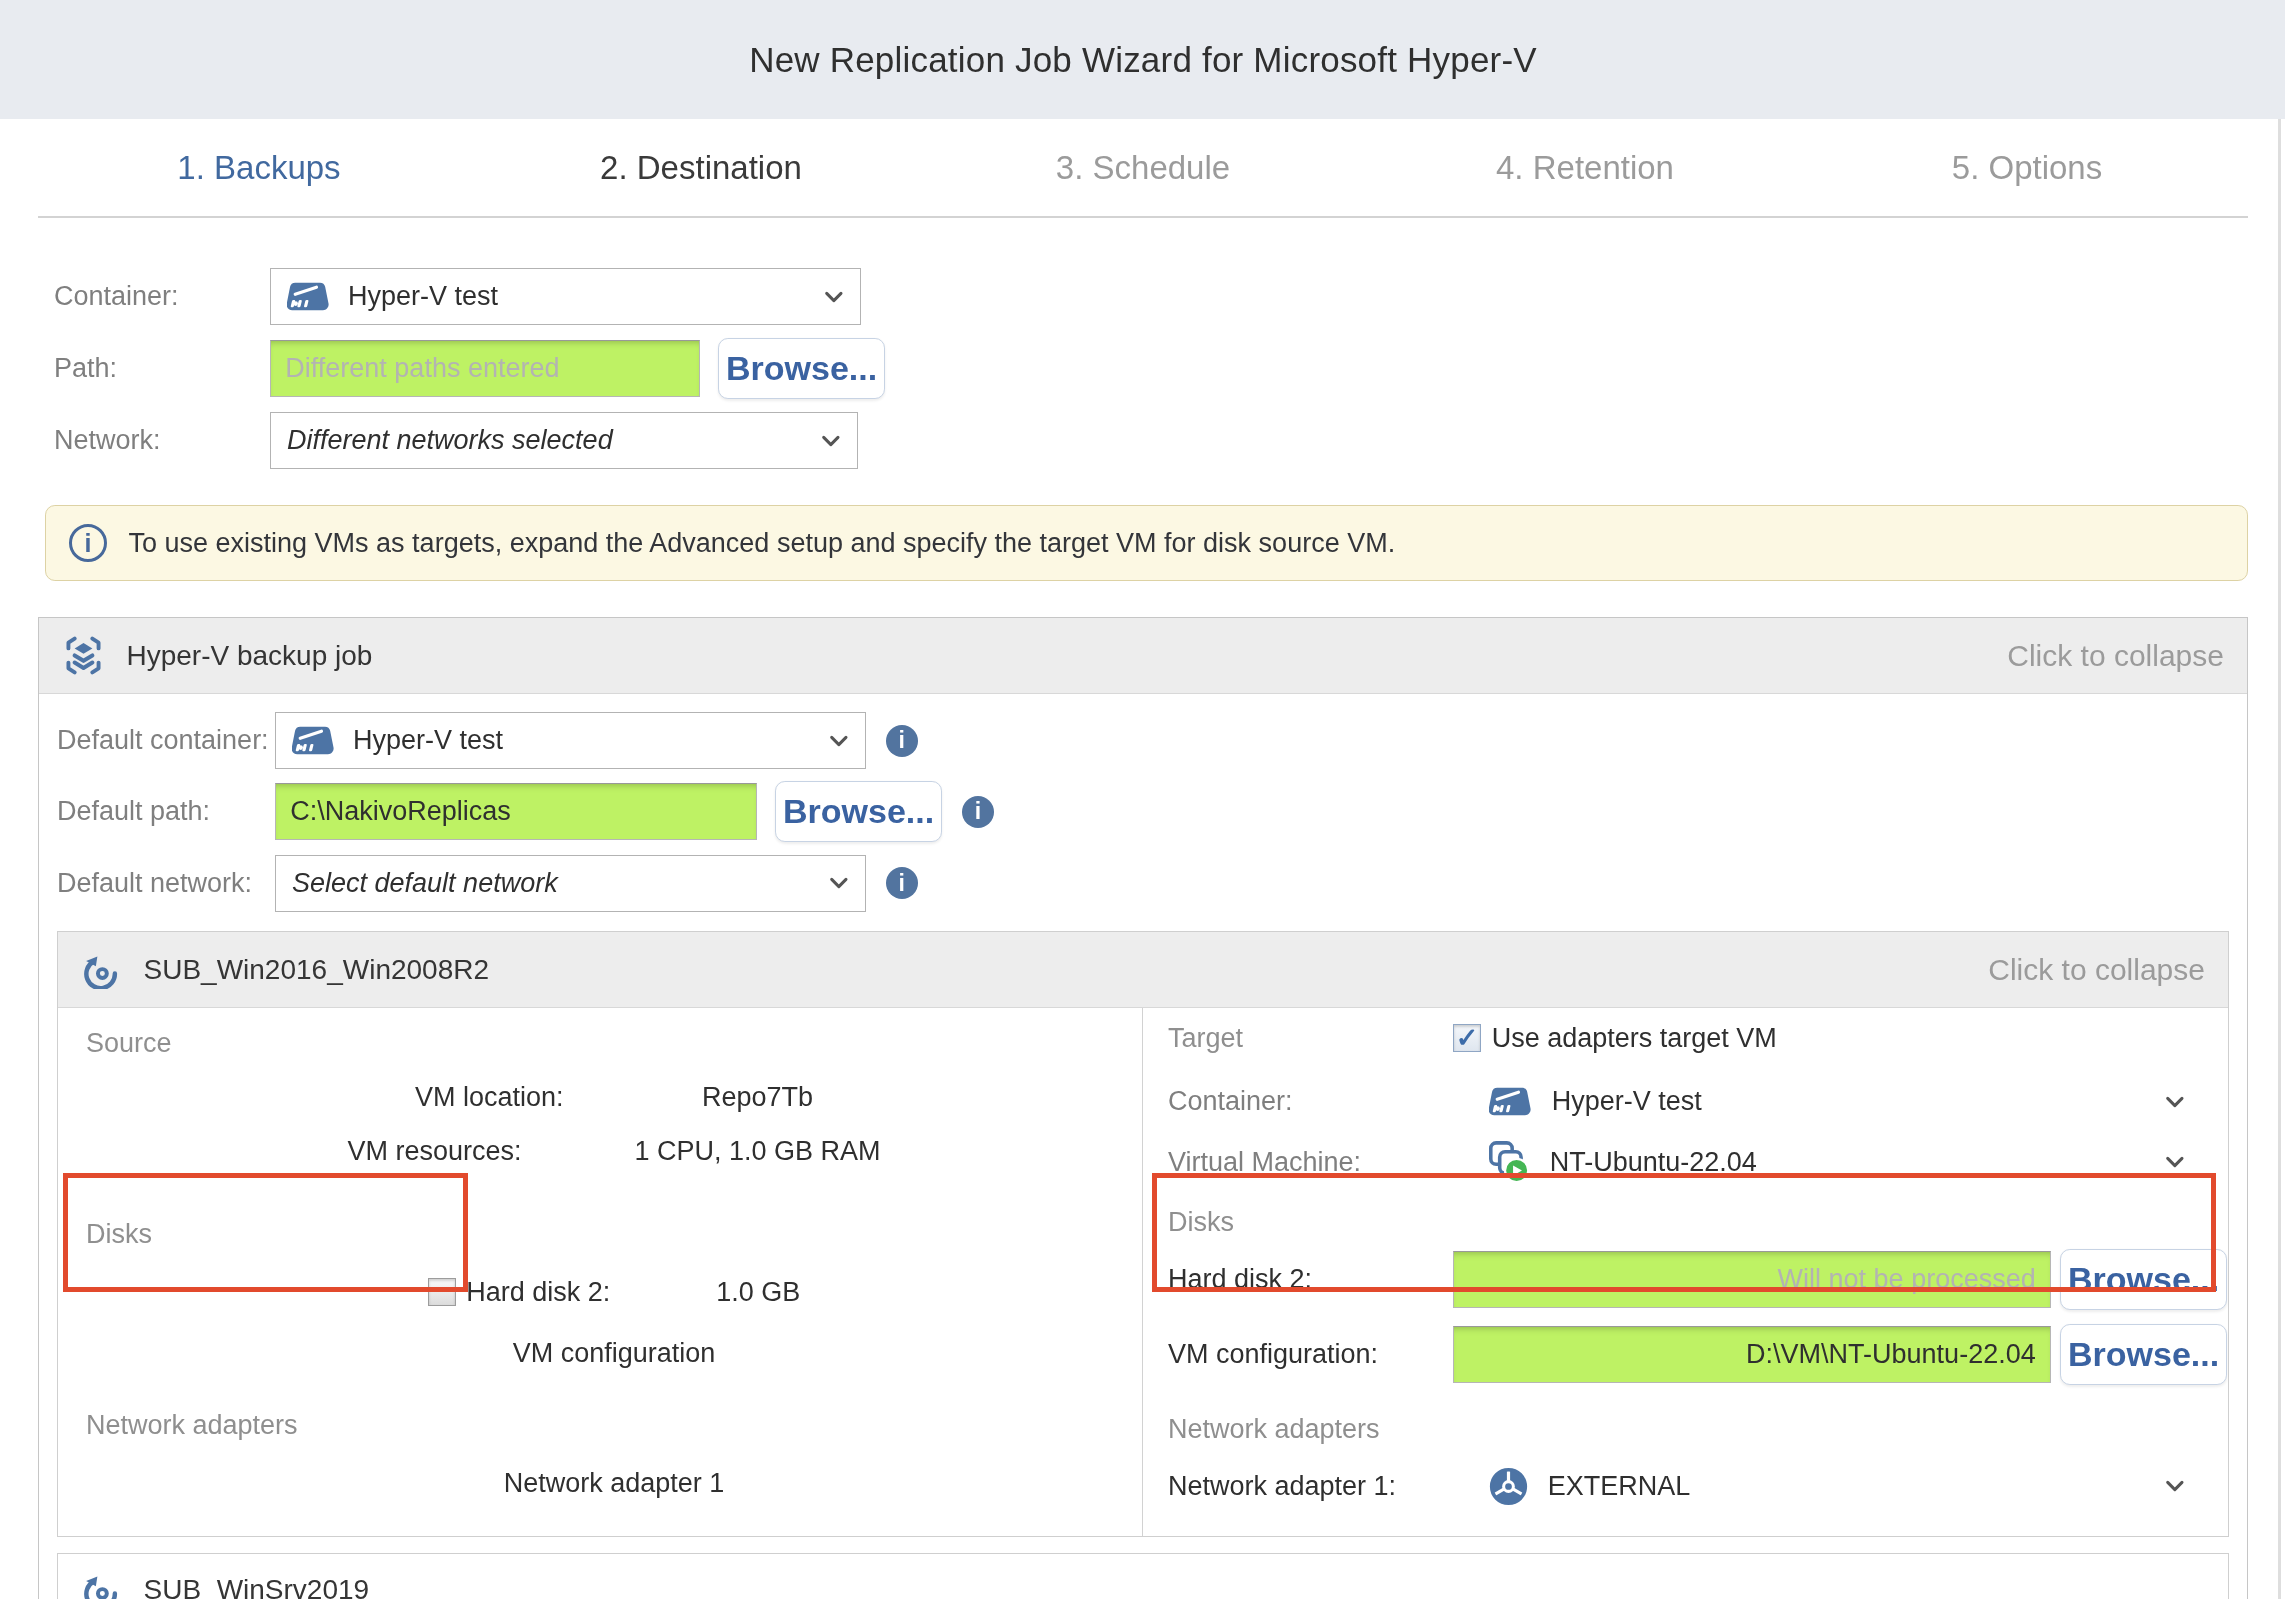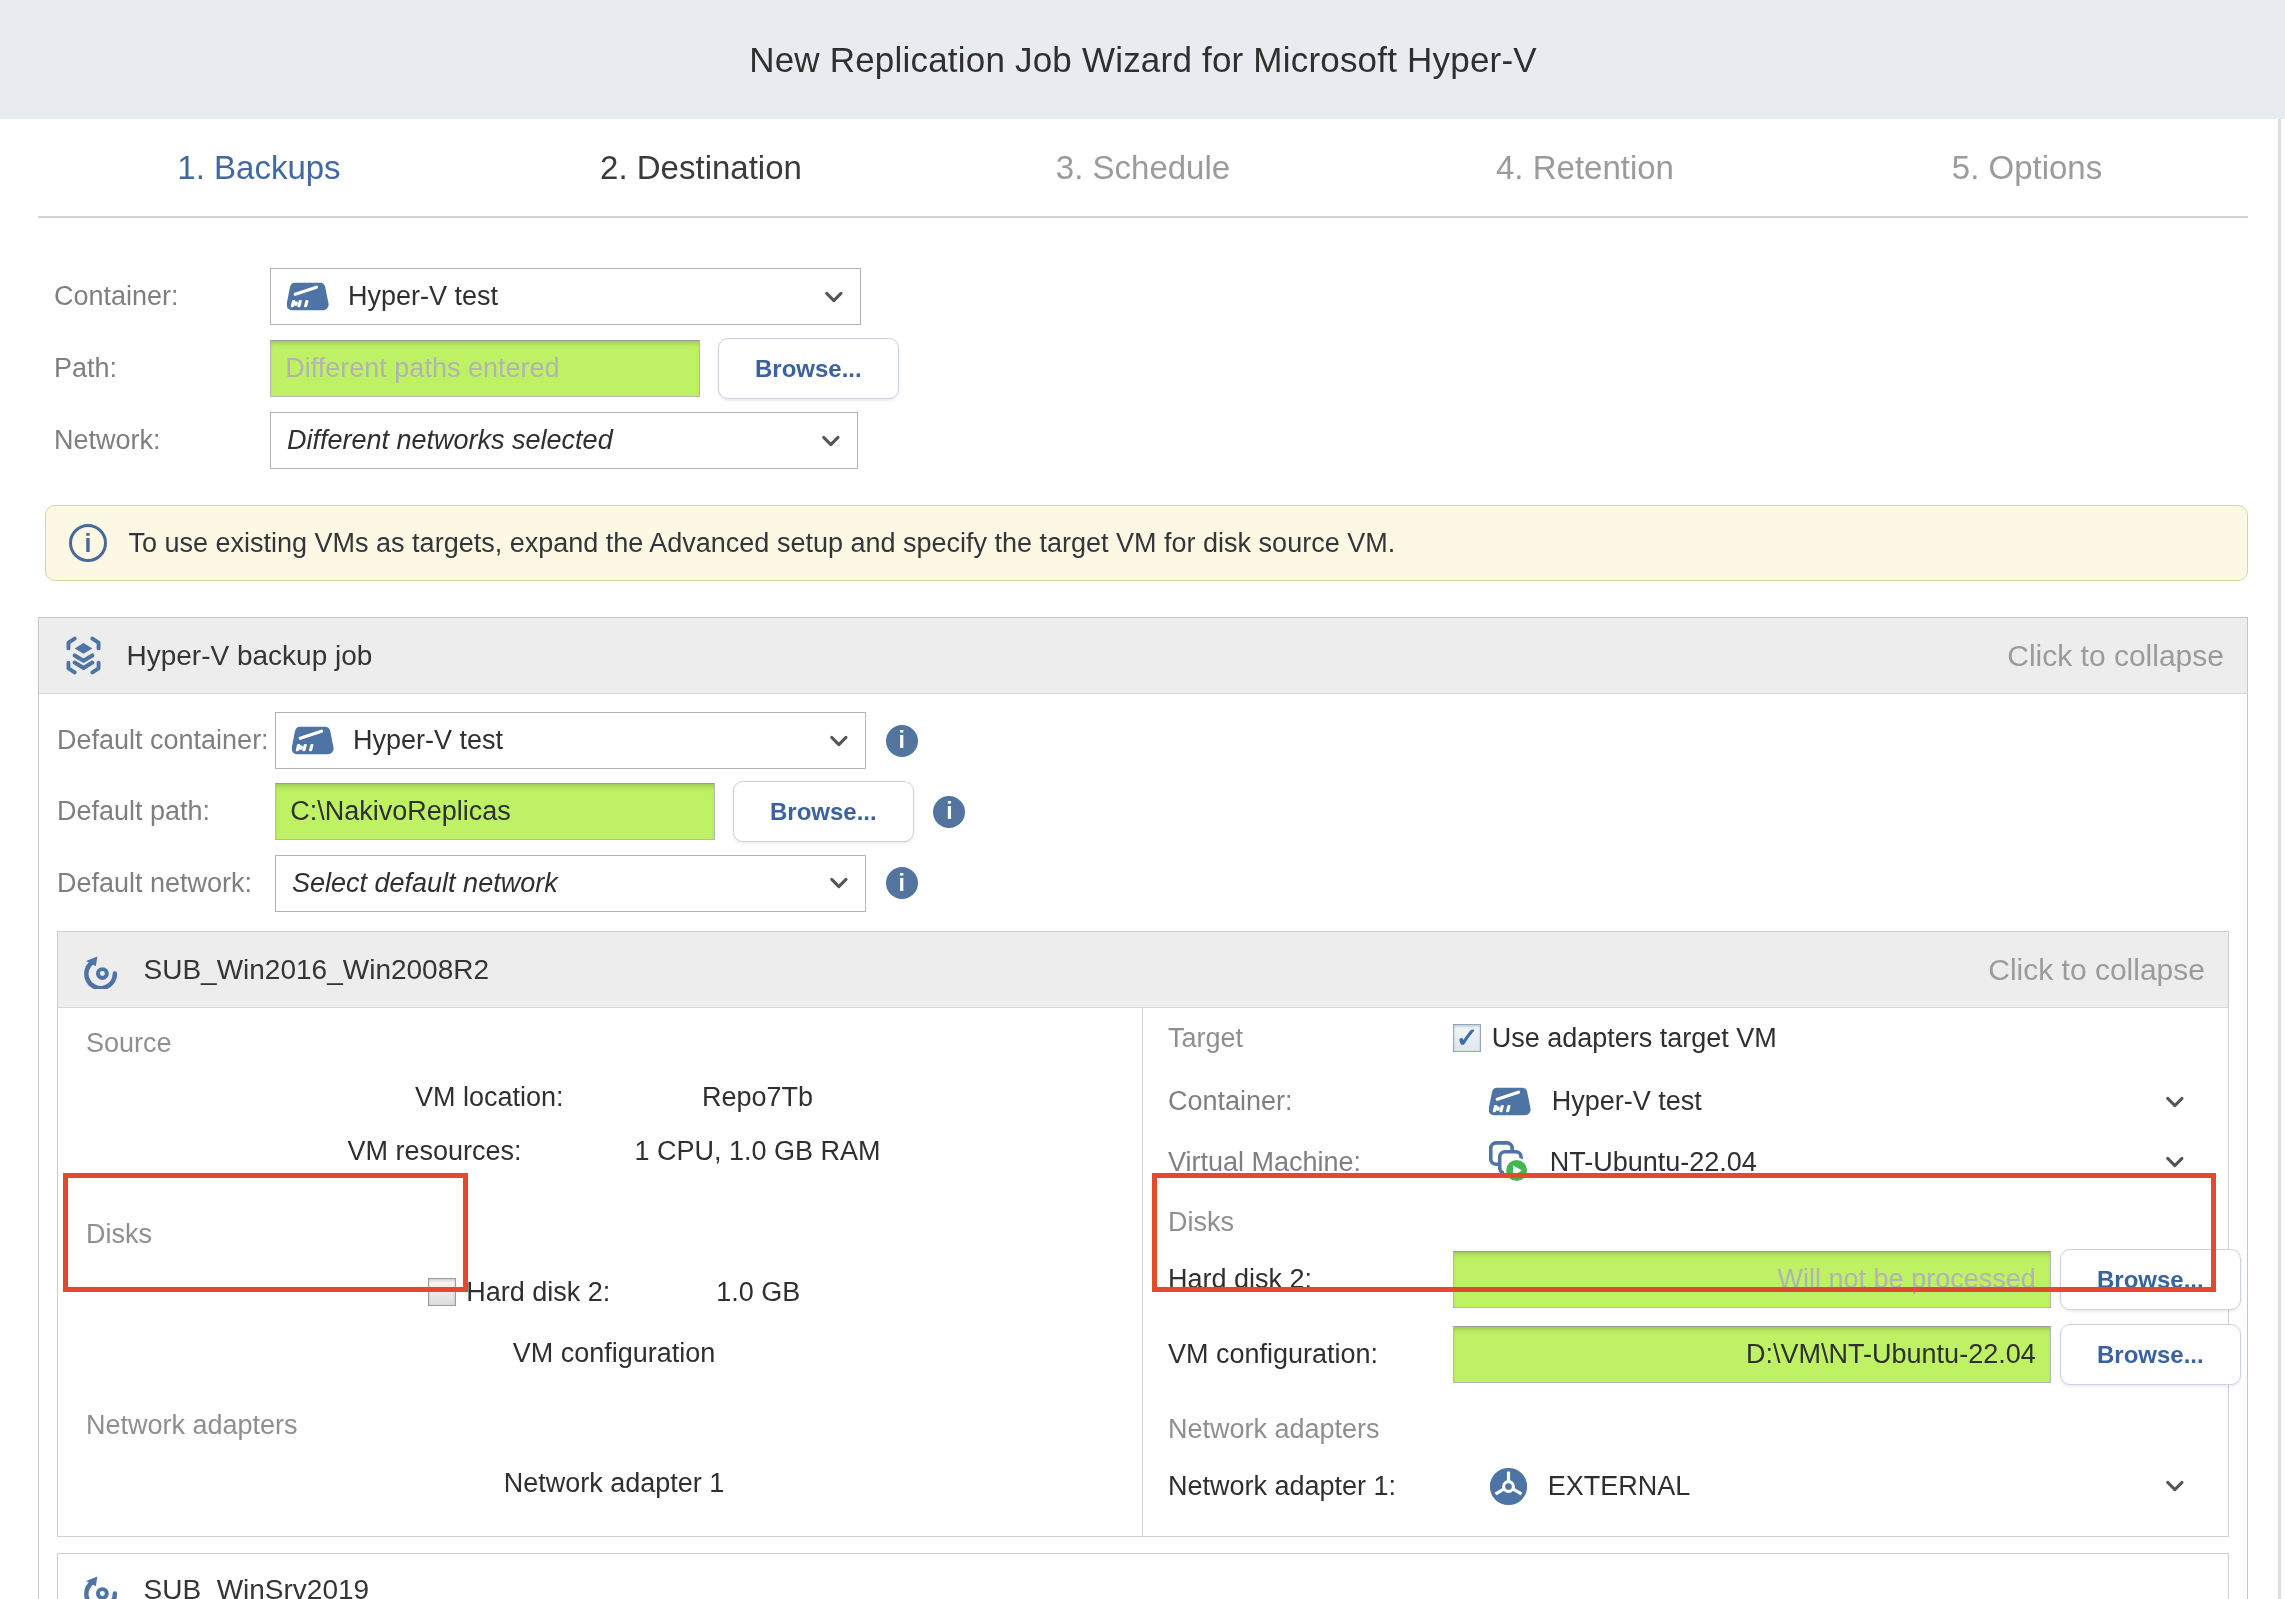--- a/index.html
+++ b/index.html
@@ -68,28 +68,28 @@
     font-family: "Liberation Sans", sans-serif;
     font-size: 27px;
     color: #2f2f2f;
     padding: 0 14.3px;
     box-shadow: inset 0 5.4px 7.2px -4.5px rgba(0,0,0,0.25);
     outline: none;
   }
   .txt-input::placeholder { color: #b3b3b3; opacity: 1; }
   .btn-browse {
     height: 61px;
-    padding: 0 36px;
+    padding: 0 7px;
     background: #ffffff;
     border: 1.8px solid #c7d3e4;
     border-radius: 9.9px;
     color: #3a62a1;
     font-family: "Liberation Sans", sans-serif;
     font-weight: bold;
-    font-size: 24px;
+    font-size: 34px;
     box-shadow: 0 1.8px 2.7px rgba(0,0,0,0.07);
     cursor: pointer;
   }
   .icon-gap { margin-right: 18px; }
   
   .banner {
     margin: 36px 38px 0 45px;
     width: 2203px;
     height: 76px;
     background: #fcf8e3;
@@ -343,21 +343,21 @@
           <span class="chev">
             <svg width="19.7" height="12.5" viewBox="0 0 22 14">
                 <use href="#i-chev"></use>
               </svg>
           </span>
         </div>
         <span class="info-badge">i</span>
       </div>
       <div class="row">
         <span class="lbl">Default path:</span>
-        <input class="txt-input" style="width: 440px;" value="C:\NakivoReplicas">
+        <input class="txt-input" style="width: 482px;" value="C:\NakivoReplicas">
         <button class="btn-browse" style="margin-left:18px">Browse...</button>
         <span class="info-badge">i</span>
       </div>
       <div class="row">
         <span class="lbl">Default network:</span>
         <div class="dd dd-w660">
           <span class="dd-text italic">Select default network</span>
           <span class="chev">
             <svg width="19.7" height="12.5" viewBox="0 0 22 14">
                 <use href="#i-chev"></use>

